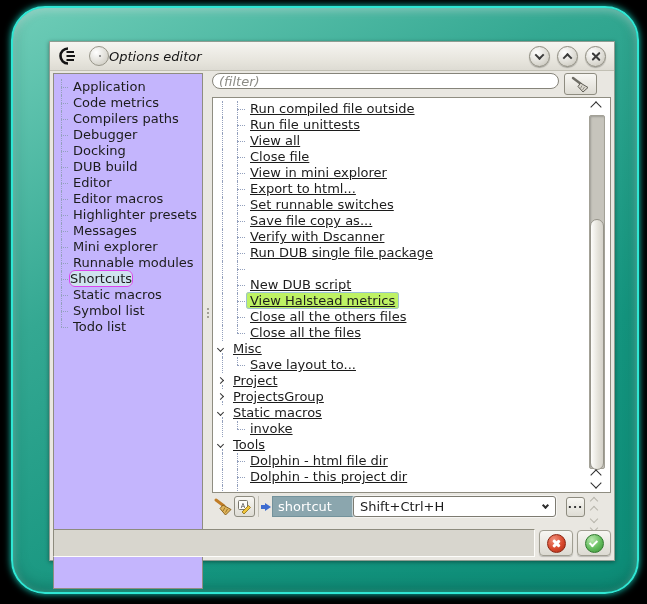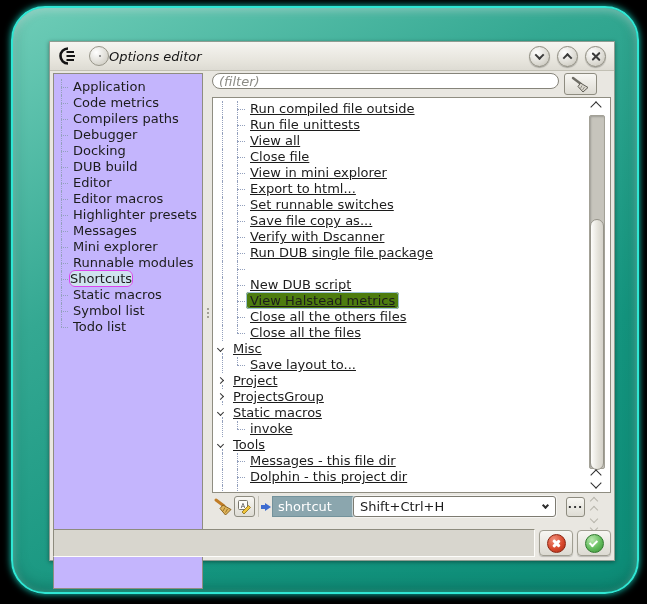--- a/index.html
+++ b/index.html
@@ -60,21 +60,21 @@
   .tree{position:absolute;left:2px;top:3px;right:24px;bottom:0;overflow:hidden;text-decoration:underline;}
 
   .trow{position:relative;height:16px;line-height:16px;white-space:nowrap;}
   .trow .rail1{position:absolute;left:7px;top:0;bottom:0;width:0;border-left:1px dotted #93a0bd;}
   .trow .rail2,.trow .stub{display:none;}
   .trow.lv2 .rail2{display:block;position:absolute;left:22px;top:0;bottom:0;width:0;border-left:1px dotted #93a0bd;}
   .trow.lv2.last .rail2{bottom:8px;}
   .trow.lv2 .stub{display:block;position:absolute;left:22px;top:8px;width:8px;border-top:1px dotted #93a0bd;}
   .trow .lbl{position:relative;margin-left:16px;padding:0 2px;}
   .trow.lv2 .lbl{margin-left:33px;}
-  .trow.selected .lbl{background:#4d7c0f;border:1px solid #9cc1d3;border-radius:3px;padding:0 3px;margin-left:31px;}
+  .trow.selected .lbl{background:#bef264;border:1px solid #9cc1d3;border-radius:3px;padding:0 3px;margin-left:31px;}
   .trow .chev{display:none;}
   .trow.ch-expanded .chev,.trow.ch-collapsed .chev{display:block;position:absolute;left:3px;top:5px;
     width:5px;height:5px;border-right:1.4px solid #333;border-bottom:1.4px solid #333;background:transparent;}
   .trow.ch-expanded .chev{transform:rotate(45deg);}
   .trow.ch-collapsed .chev{transform:rotate(-45deg);}
   .trow.ch-expanded .rail1,.trow.ch-collapsed .rail1{top:12px;}
 
   
   .srow{position:relative;height:16px;line-height:16px;white-space:nowrap;}
   .srow .rail1{position:absolute;left:7px;top:0;bottom:0;width:0;border-left:1px dotted #93a0bd;}
@@ -454,21 +454,21 @@
               
               <span class="chev"></span>
               <span class="lbl">Tools</span>
             </div>
 
             <div class="trow lv2">
               <span class="rail1"></span>
               <span class="rail2"></span>
               <span class="stub"></span>
               
-              <span class="lbl">Messages - this file dir</span>
+              <span class="lbl">Dolphin - html file dir</span>
             </div>
 
             <div class="trow lv2">
               <span class="rail1"></span>
               <span class="rail2"></span>
               <span class="stub"></span>
               
               <span class="lbl">Dolphin - this project dir</span>
             </div>
 

